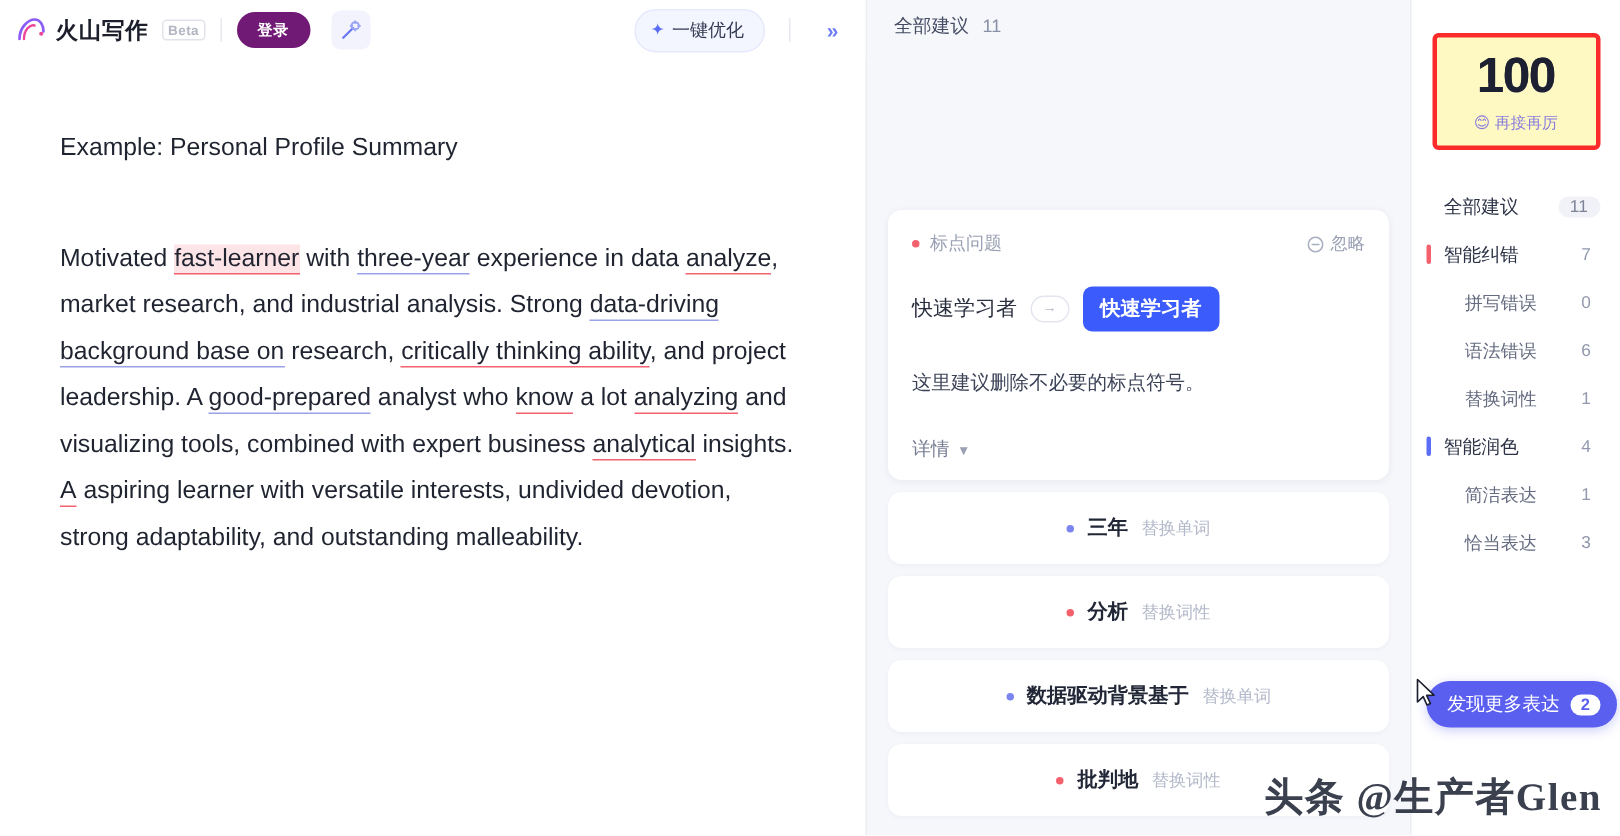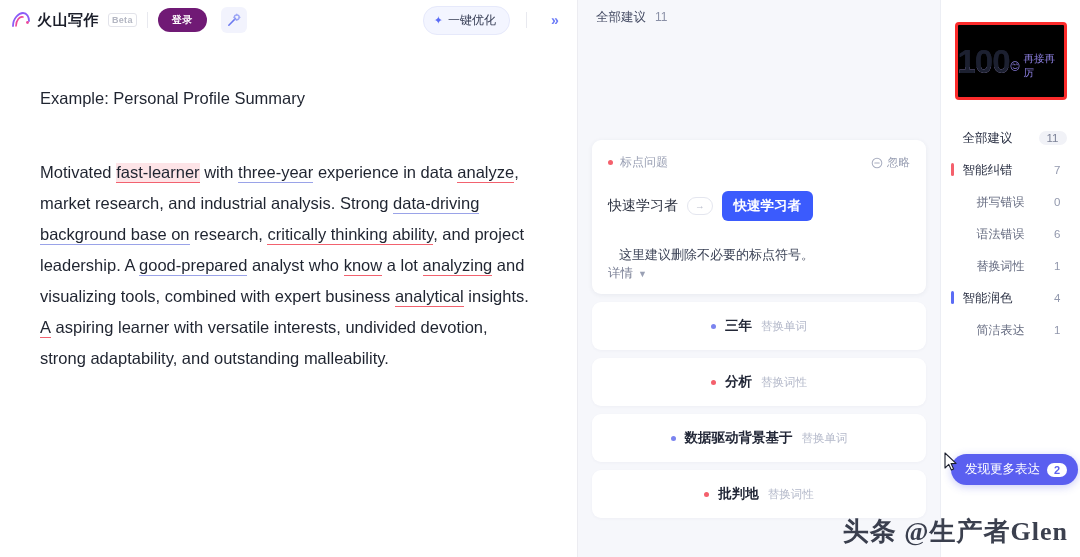--- a/index.html
+++ b/index.html
@@ -116,24 +116,24 @@
   .orig-text { font-size: 14px; color: #2a2f3f; }
   .arrow-pill {
     border: 1px solid #e4e6ef; border-radius: 9px; padding: 1px 7px;
     font-size: 9.5px; color: #b9bdcc; line-height: 14px;
   }
   .new-chip {
     background: #3b5bfd; color: #fff; font-size: 13.5px; font-weight: 600;
     border-radius: 6px; padding: 6px 12px; cursor: pointer;
   }
   .explain {
-    margin-top: 24px; font-size: 13px; color: #3c4357; line-height: 20px; margin-left: 11px;
+    margin-top: 24px; font-size: 13px; color: #3c4357; line-height: 20px;
   }
   .detail-row {
-    font-size: 12.5px; color: #767c92;
+    margin-top: 26px; font-size: 12.5px; color: #767c92;
     display: flex; align-items: center; gap: 5px; cursor: pointer;
   }
   .chev { font-size: 9px; color: #9aa0b4; }
 
   .sug-item {
     background: #fff; border-radius: 9px; margin-top: 8px;
     height: 48px; display: flex; align-items: center; gap: 9px;
     padding: 0 16px; cursor: pointer;
     box-shadow: 0 1px 3px rgba(40,50,90,.04);
     justify-content: center;
@@ -143,22 +143,22 @@
 
   
   .right-pane {
     width: 140px; height: 557px; background: #fff;
     border-left: 1px solid #eceef4;
     display: flex; flex-direction: column; align-items: center;
     padding-top: 22px;
   }
   .score-box {
     width: 112px; height: 78px; border: 3px solid #fc2b2b; border-radius: 4px;
-    display: flex; flex-direction: row; align-items: center;
-    justify-content: center; background: #000000;
+    display: flex; flex-direction: column; align-items: center;
+    justify-content: center; background: #fef9c3;
   }
   .score-num {
     font-size: 33px; font-weight: 700; color: #1c2030; line-height: 1;
     letter-spacing: -1px;
     background: linear-gradient(to bottom, #1c2030 68%, #b9a8ef 68%, #d9c9f5 100%);
     -webkit-background-clip: text; background-clip: text;
   }
   .score-sub {
     margin-top: 9px; font-size: 10.5px; color: #8a7ddd;
     display: flex; align-items: center; gap: 3px;
@@ -348,20 +348,24 @@
         </div>
         <div class="cat-row header-row">
           <i class="bar bar-blue"></i>
           <span class="cat-name">智能润色</span>
           <span class="cat-cnt">4</span>
         </div>
         <div class="cat-row sub">
           <span class="cat-name">简洁表达</span>
           <span class="cat-cnt">1</span>
         </div>
+        <div class="cat-row sub">
+          <span class="cat-name">恰当表达</span>
+          <span class="cat-cnt">3</span>
+        </div>
       </div>
   </div>
 
   <div class="more-btn">
     <span>发现更多表达</span>
     <span class="more-badge">2</span>
   </div>
 
   <span class="cursor-arrow">
     <svg width="14" height="20" viewBox="0 0 14 20">

